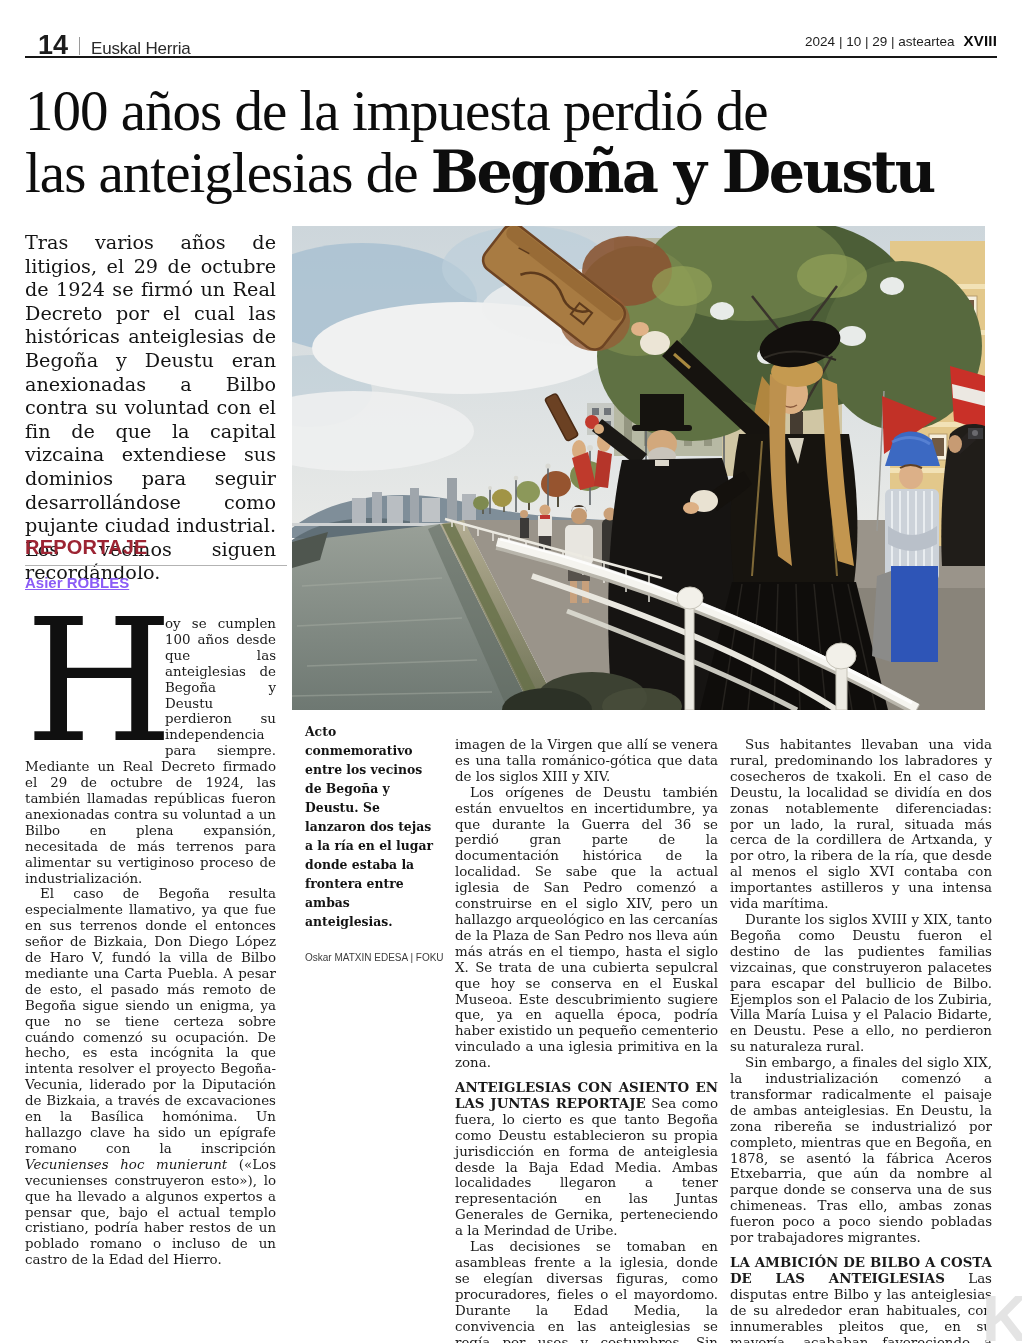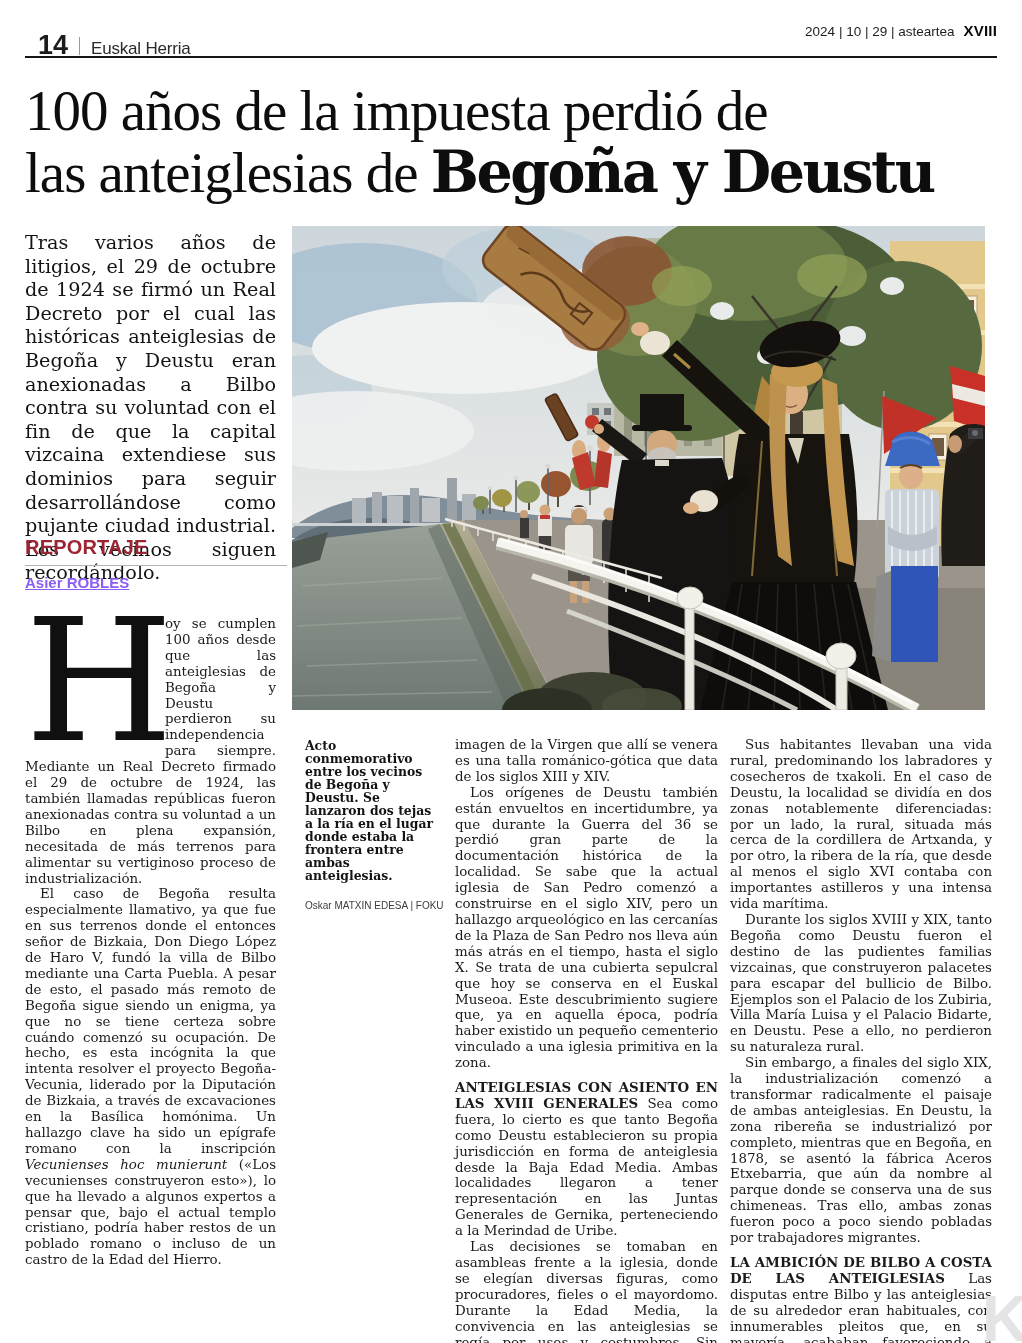--- a/index.html
+++ b/index.html
@@ -3,40 +3,40 @@
 <meta charset="utf-8">
 <style>
   html,body{margin:0;padding:0;background:#ffffff;}
   .page{position:relative;width:1022px;height:1343px;background:#fff;overflow:hidden;
         font-family:"Liberation Sans",sans-serif;color:#111;}
   
   .h-left{position:absolute;left:38px;top:30px;display:flex;align-items:baseline;gap:11px;}
   .pnum{font-size:27px;font-weight:bold;color:#1c1c1c;}
   .hsep{width:1px;height:18px;background:#9a9a9a;align-self:center;}
   .sect{font-size:17px;color:#2a2a2a;letter-spacing:-.2px;}
-  .h-right{position:absolute;right:25px;top:22px;display:flex;align-items:baseline;gap:9px;}
+  .h-right{position:absolute;right:25px;top:32px;display:flex;align-items:baseline;gap:9px;}
   .hdate{font-size:13.5px;color:#1e1e1e;}
   .hbrand{font-size:15px;font-weight:bold;letter-spacing:.2px;color:#0c0c0c;}
   .hrule{position:absolute;left:25px;top:56px;width:972px;height:2px;background:#161616;}
   
   .headline{position:absolute;left:25px;top:80px;width:972px;
             font-family:"Liberation Serif",serif;font-size:57px;line-height:61px;
             letter-spacing:-1px;color:#0d0d0d;}
   .hlb{font-family:"DejaVu Serif",serif;font-weight:bold;letter-spacing:-2.5px;text-align:center;}
   
   .lead{position:absolute;left:25px;top:231px;width:251px;
         font-family:"DejaVu Serif",serif;font-size:19.2px;line-height:23.6px;
         text-align:justify;color:#141414;}
   .kicker{position:absolute;left:25px;top:536px;font-size:20px;font-weight:bold;color:#9c2433;letter-spacing:.2px;}
   .krule{position:absolute;left:25px;top:565px;width:262px;height:1px;background:#b3b3b3;}
   .byline{position:absolute;left:25px;top:574px;font-size:15px;font-weight:bold;color:#8b5cf6;text-decoration:underline;}
   
   .photo{position:absolute;left:292px;top:226px;width:693px;height:484px;display:block;}
-  .caption{position:absolute;left:305px;top:739px;width:133px;
-           font-family:"DejaVu Serif",serif;font-weight:bold;font-size:12.4px;line-height:13px;color:#131313;}
+  .caption{position:absolute;left:305px;top:722px;width:133px;
+           font-family:"DejaVu Serif",serif;font-weight:bold;font-size:12.4px;line-height:19px;color:#131313;}
   .credit{margin-top:17px;font-family:"Liberation Sans",sans-serif;font-weight:normal;
           font-size:10px;color:#3c3c3c;white-space:nowrap;}
   
   .bodycol{position:absolute;font-family:"DejaVu Serif",serif;font-size:13.4px;line-height:15.9px;
            text-align:justify;color:#1a1a1a;hyphens:auto;}
   .col1{left:25px;top:616px;width:251px;}
   .col3{left:455px;top:737px;width:263px;}
   .col4{left:730px;top:737px;width:262px;}
   .bodycol p{margin:0;text-indent:15px;}
   .bodycol p.noind{text-indent:0;}
@@ -391,21 +391,21 @@
 
   <div class="bodycol col1">
     <p class="noind"><span class="dropcap">H</span><span>oy se cumplen 100 años desde que las anteiglesias de Begoña y Deustu perdieron su independencia para siempre. Mediante un Real Decreto firmado el 29 de octubre de 1924, las también llamadas repúblicas fueron anexionadas contra su voluntad a un Bilbo en plena expansión, necesitada de más terrenos para alimentar su vertiginoso proceso de industrialización.</span></p>
     <p><span>El caso de Begoña resulta especialmente llamativo, ya que fue en sus terrenos donde el entonces señor de Bizkaia, Don Diego López de Haro V, fundó la villa de Bilbo mediante una Carta Puebla. A pesar de esto, el pasado más remoto de Begoña sigue siendo un enigma, ya que no se tiene certeza sobre cuándo comenzó su ocupación. De hecho, es esta incógnita la que intenta resolver el proyecto Begoña-Vecunia, liderado por la Diputación de Bizkaia, a través de excavaciones en la Basílica homónima. Un hallazgo clave ha sido un epígrafe romano con la inscripción </span><span class="ital">Vecunienses hoc munierunt</span><span> («Los vecunienses construyeron esto»), lo que ha llevado a algunos expertos a pensar que, bajo el actual templo cristiano, podría haber restos de un poblado romano o incluso de un castro de la Edad del Hierro.</span></p>
 
   </div>
 
   <div class="bodycol col3">
     <p class="noind">imagen de la Virgen que allí se venera es una talla románico-gótica que data de los siglos XIII y XIV.</p>
     <p>Los orígenes de Deustu también están envueltos en incertidumbre, ya que durante la Guerra del 36 se perdió gran parte de la documentación histórica de la localidad. Se sabe que la actual iglesia de San Pedro comenzó a construirse en el siglo XIV, pero un hallazgo arqueológico en las cercanías de la Plaza de San Pedro nos lleva aún más atrás en el tiempo, hasta el siglo X. Se trata de una cubierta sepulcral que hoy se conserva en el Euskal Museoa. Este descubrimiento sugiere que, ya en aquella época, podría haber existido un pequeño cementerio vinculado a una iglesia primitiva en la zona.</p>
-    <p class="noind gap"><span class="runin">ANTEIGLESIAS CON ASIENTO EN LAS XVIII GENERALES</span><span> Sea como fuera, lo cierto es que tanto Begoña como Deustu establecieron su propia jurisdicción en forma de anteiglesia desde la Baja Edad Media. Ambas localidades llegaron a tener representación en las Juntas Generales de Gernika, perteneciendo a la Merindad de Uribe.</span></p>
+    <p class="noind gap"><span class="runin">ANTEIGLESIAS CON ASIENTO EN LAS JUNTAS REPORTAJE</span><span> Sea como fuera, lo cierto es que tanto Begoña como Deustu establecieron su propia jurisdicción en forma de anteiglesia desde la Baja Edad Media. Ambas localidades llegaron a tener representación en las Juntas Generales de Gernika, perteneciendo a la Merindad de Uribe.</span></p>
     <p>Las decisiones se tomaban en asambleas frente a la iglesia, donde se elegían diversas figuras, como procuradores, fieles o el mayordomo. Durante la Edad Media, la convivencia en las anteiglesias se regía por usos y costumbres. Sin embargo, a partir de 1600, se tiene constancia de ordenanzas escritas que debían ser aprobadas por la Corona.</p>
   </div>
 
   <div class="bodycol col4">
     <p>Sus habitantes llevaban una vida rural, predominando los labradores y cosecheros de txakoli. En el caso de Deustu, la localidad se dividía en dos zonas notablemente diferenciadas: por un lado, la rural, situada más cerca de la cordillera de Artxanda, y por otro, la ribera de la ría, que desde al menos el siglo XVI contaba con importantes astilleros y una intensa vida marítima.</p>
     <p>Durante los siglos XVIII y XIX, tanto Begoña como Deustu fueron el destino de las pudientes familias vizcainas, que construyeron palacetes para escapar del bullicio de Bilbo. Ejemplos son el Palacio de los Zubiria, Villa María Luisa y el Palacio Bidarte, en Deustu. Pese a ello, no perdieron su naturaleza rural.</p>
     <p>Sin embargo, a finales del siglo XIX, la industrialización comenzó a transformar radicalmente el paisaje de ambas anteiglesias. En Deustu, la zona ribereña se industrializó por completo, mientras que en Begoña, en 1878, se asentó la fábrica Aceros Etxebarria, que aún da nombre al parque donde se conserva una de sus chimeneas. Tras ello, ambas zonas fueron poco a poco siendo pobladas por trabajadores migrantes.</p>
     <p class="noind gap"><span class="runin">LA AMBICIÓN DE BILBO A COSTA DE LAS ANTEIGLESIAS</span><span> Las disputas entre Bilbo y las anteiglesias de su alrededor eran habituales, con innumerables pleitos que, en su mayoría, acababan favoreciendo a Bilbo, gracias a su condición de villa y a los derechos que le otorgaba la Carta Puebla.</span></p>
   </div>
 

